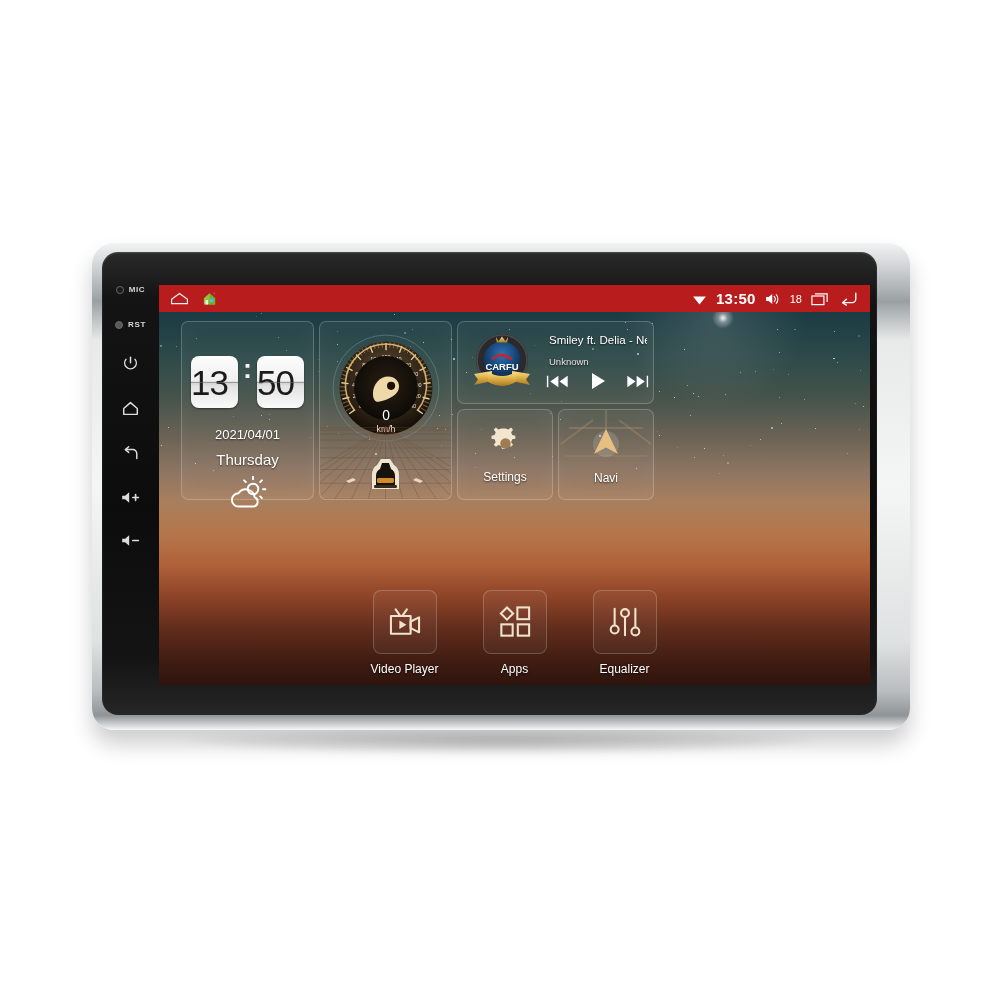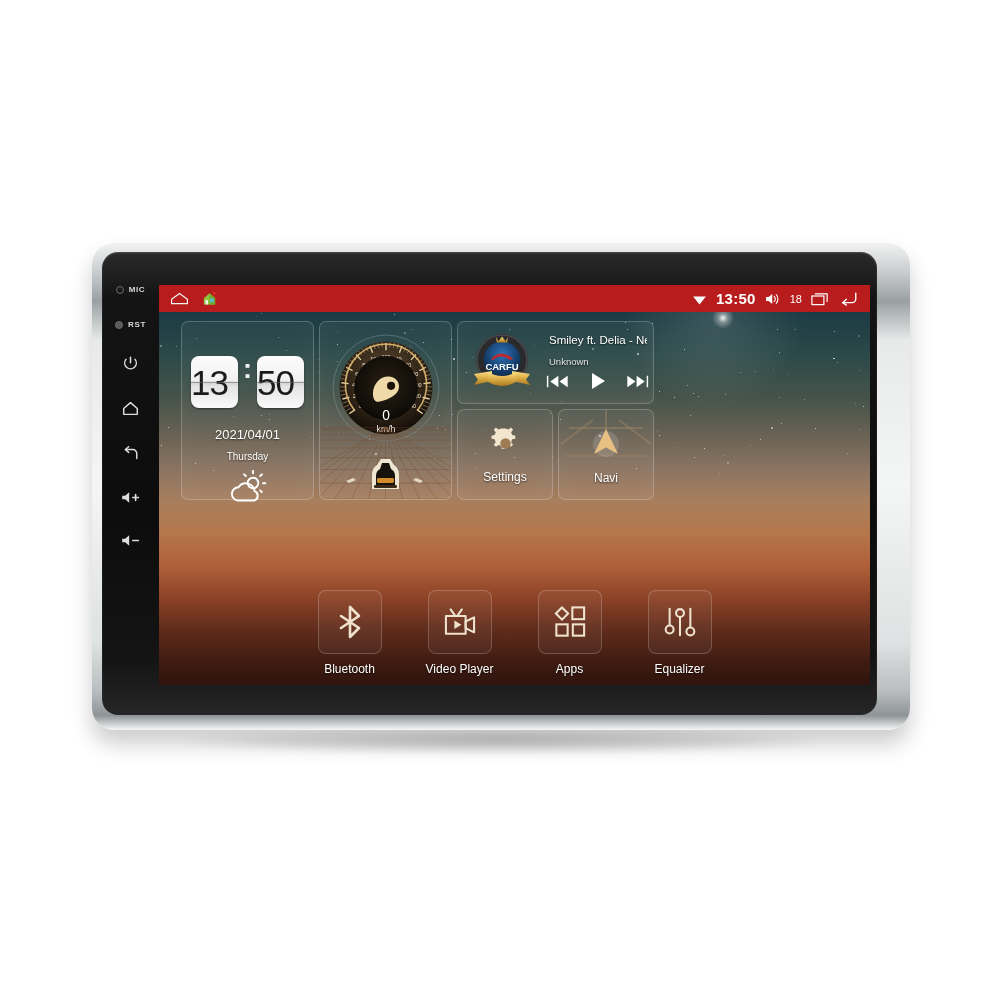--- a/index.html
+++ b/index.html
@@ -97,21 +97,21 @@
   .flipbox{
     position:relative;width:47px;height:52px;border-radius:8px;
     background:linear-gradient(180deg,#fdfdfd 0%,#f0f0f0 48%,#cfcfcf 50%,#e3e3e3 58%,#fbfbfb 100%);
     box-shadow:0 1px 2px rgba(0,0,0,0.45);
     display:flex;align-items:center;justify-content:flex-start;margin-top:23px;
   }
   .flipbox::after{content:"";position:absolute;left:0;right:0;top:50%;height:1px;background:rgba(110,110,110,.55);}
   .flipnum{font-size:35px;font-weight:400;color:#1b1b1b;line-height:1;letter-spacing:-1px;}
   .colon{color:#f2f2f2;font-size:27px;font-weight:bold;line-height:1;margin-top:-2px;}
   .cw-date{text-align:center;color:#fff;font-size:13px;margin-top:19px;text-shadow:0 1px 2px rgba(0,0,0,.6);}
-  .cw-day{text-align:center;color:#fff;font-size:10px;margin-top:9px;text-shadow:0 1px 2px rgba(0,0,0,.6);}
+  .cw-day{text-align:center;color:#fff;font-size:15px;margin-top:9px;text-shadow:0 1px 2px rgba(0,0,0,.6);}
   .cw-weather{display:flex;justify-content:center;margin-top:8px;}
 
   
   #speedoPane{left:160px;top:36px;width:131px;height:177px;}
   .speedo-wrap{position:relative;width:131px;height:177px;}
   .gauge{position:absolute;left:50%;top:8px;transform:translateX(-50%);}
   .road{position:absolute;left:0;bottom:0;width:131px;height:76px;overflow:hidden;border-radius:0 0 6px 6px;}
 
   
   #musicPane{left:298px;top:36px;width:195px;height:81px;}
@@ -612,28 +612,20 @@
                 <path d="M17 1.5 l3 1.1 2.6-2 2.2 2.2 -2 2.6 1.1 3 3.2 .6 0 3.1 -3.2 .6 -1.1 3 2 2.6 -2.2 2.2 -2.6-2 -3 1.1 -.6 3.2 -3.1 0 -.6-3.2 -3-1.1 -2.6 2 -2.2-2.2 2-2.6 -1.1-3 -3.2-.6 0-3.1 3.2-.6 1.1-3 -2-2.6 2.2-2.2 2.6 2 3-1.1 z" fill="#f2e6cf" transform="translate(0,1)"></path>
                 <circle cx="17" cy="18" r="5.4" fill="#9f7c52"></circle>
               </svg>
             </span>
             <span class="tile-lbl">Settings</span>
           </div>
         </div>
 
         <div class="dock">
 
-          <div class="dockitem">
-            <div class="dockbox">
-              <svg width="30" height="34" viewBox="0 0 30 34" fill="none" stroke="#efe3cf" stroke-width="2.6" stroke-linejoin="round" stroke-linecap="round">
-                <path d="M15 2 L15 32 L24 23 L6 11 M6 23 L24 11 L15 2"></path>
-              </svg>
-            </div>
-            <div class="docklbl">Bluetooth</div>
-          </div>
 
 
           <div class="dockitem">
             <div class="dockbox">
               <svg width="34" height="30" viewBox="0 0 36 32" fill="none" stroke="#efe3cf" stroke-width="2.2" stroke-linecap="round" stroke-linejoin="round">
                 <rect x="3" y="9.5" width="21" height="19"></rect>
                 <path d="M24 15.5 L33 11 L33 27 L24 22.5 Z"></path>
                 <path d="M8 2.5 L12.5 9 M20 2.5 L15.5 9"></path>
                 <path d="M12 14.5 L12 23.5 L19.5 19 Z" fill="#efe3cf" stroke="none"></path>
               </svg>

